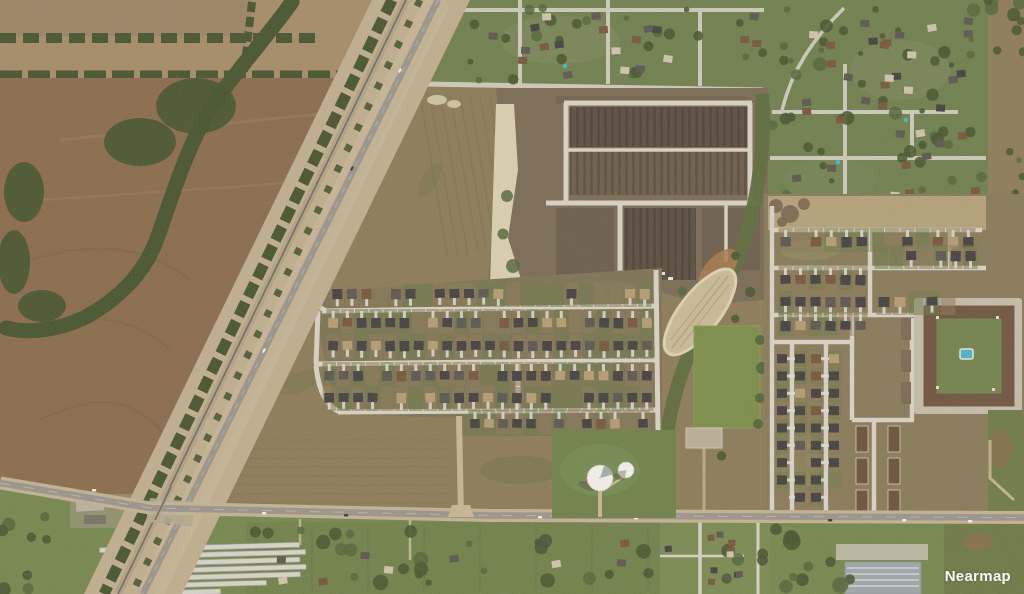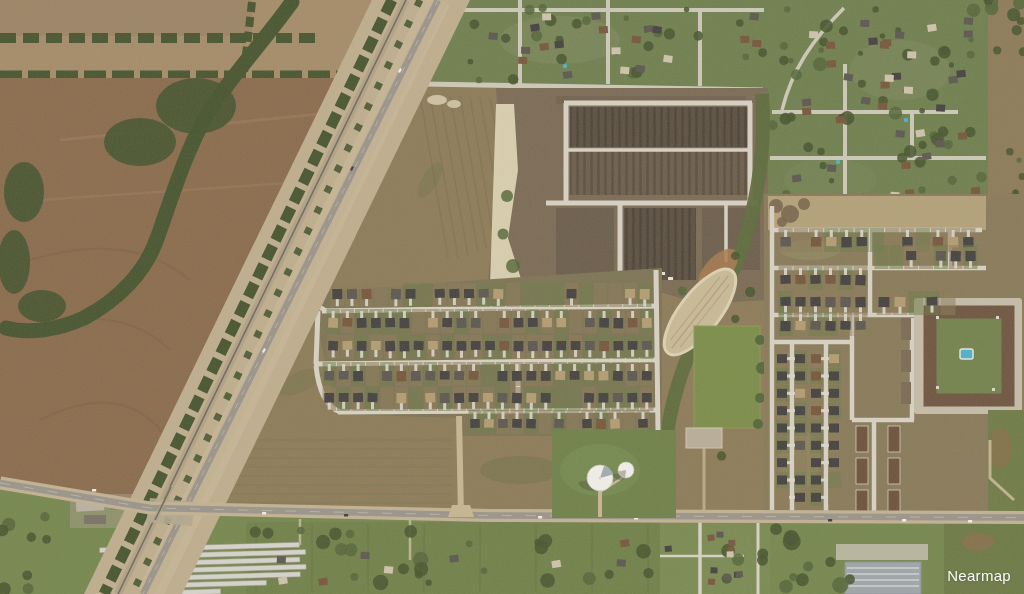--- a/index.html
+++ b/index.html
@@ -1,20 +1,20 @@
 <!DOCTYPE html>
 <html style="--field_tan: #a58c69; --field_tan2: #9c8465; --field_brown: #8a6b4c; --field_brown_dark: #7d6043; --field_olive: #8d7b58; --grass_green: #6f7f4e; --lawn_green: #6f8149; --sports_green: #7b8d49; --tree_dark: #47552f; --tree_mid: #55673a; --scrub_olive: #5e6c3c; --corridor_dirt: #bfae8e; --ballast: #b2a286; --rail_gray: #6f6a5f; --road_asphalt: #9a948a; --road_shoulder: #c3b293; --street_light: #d8d2c4; --dirt_road: #c7b691; --construction_base: #7b6b55; --construction_dark: #5b4f41; --construction_mid: #6c5d4b; --sand_pale: #ded4b4; --detention_tan: #c9ba96; --rust_dirt: #a87a4e; --apt_pad: #c5bca8; --apt_roof: #6e5540; --courtyard: #72824c; --pool_blue: #4db2c8; --tower_white: #f2f0ea; --tower_shadow: #8e9aa3; --roof_dark: #444140; --roof_gray: #5c5750; --roof_brown: #76573c; --roof_tan: #b49c72; --roof_light: #cfc3ab; --driveway: #dcd8cd; --storage_roof: #d7d4cb; --bldg_gray: #9fa6a9; --south_green: #75874e; --dirt_patch: #8a6f4c; --watermark: #ffffff;"><head>
 <meta charset="utf-8">
 <style>
   html,body{margin:0;padding:0;background:#222;}
   #stage{position:relative;width:1024px;height:594px;overflow:hidden;
          font-family:"Liberation Sans",sans-serif;background:#8f7c5e;}
   #stage svg{display:block;}
   #watermark{position:absolute;right:13px;bottom:10px;color:var(--watermark,#fff);
-             font-size:15px;font-weight:400;letter-spacing:.3px;opacity:.95;
+             font-size:15px;font-weight:700;letter-spacing:.3px;opacity:.95;
              text-shadow:0 0 3px rgba(0,0,0,.25);user-select:none;}
 </style>
 </head>
 <body>
 
 <div id="stage">
 <svg width="1024" height="594" viewBox="0 0 1024 594">
   <defs>
     <pattern id="lotstripes" width="7" height="14" patternUnits="userSpaceOnUse">
       <rect width="7" height="14" fill="none"></rect>

